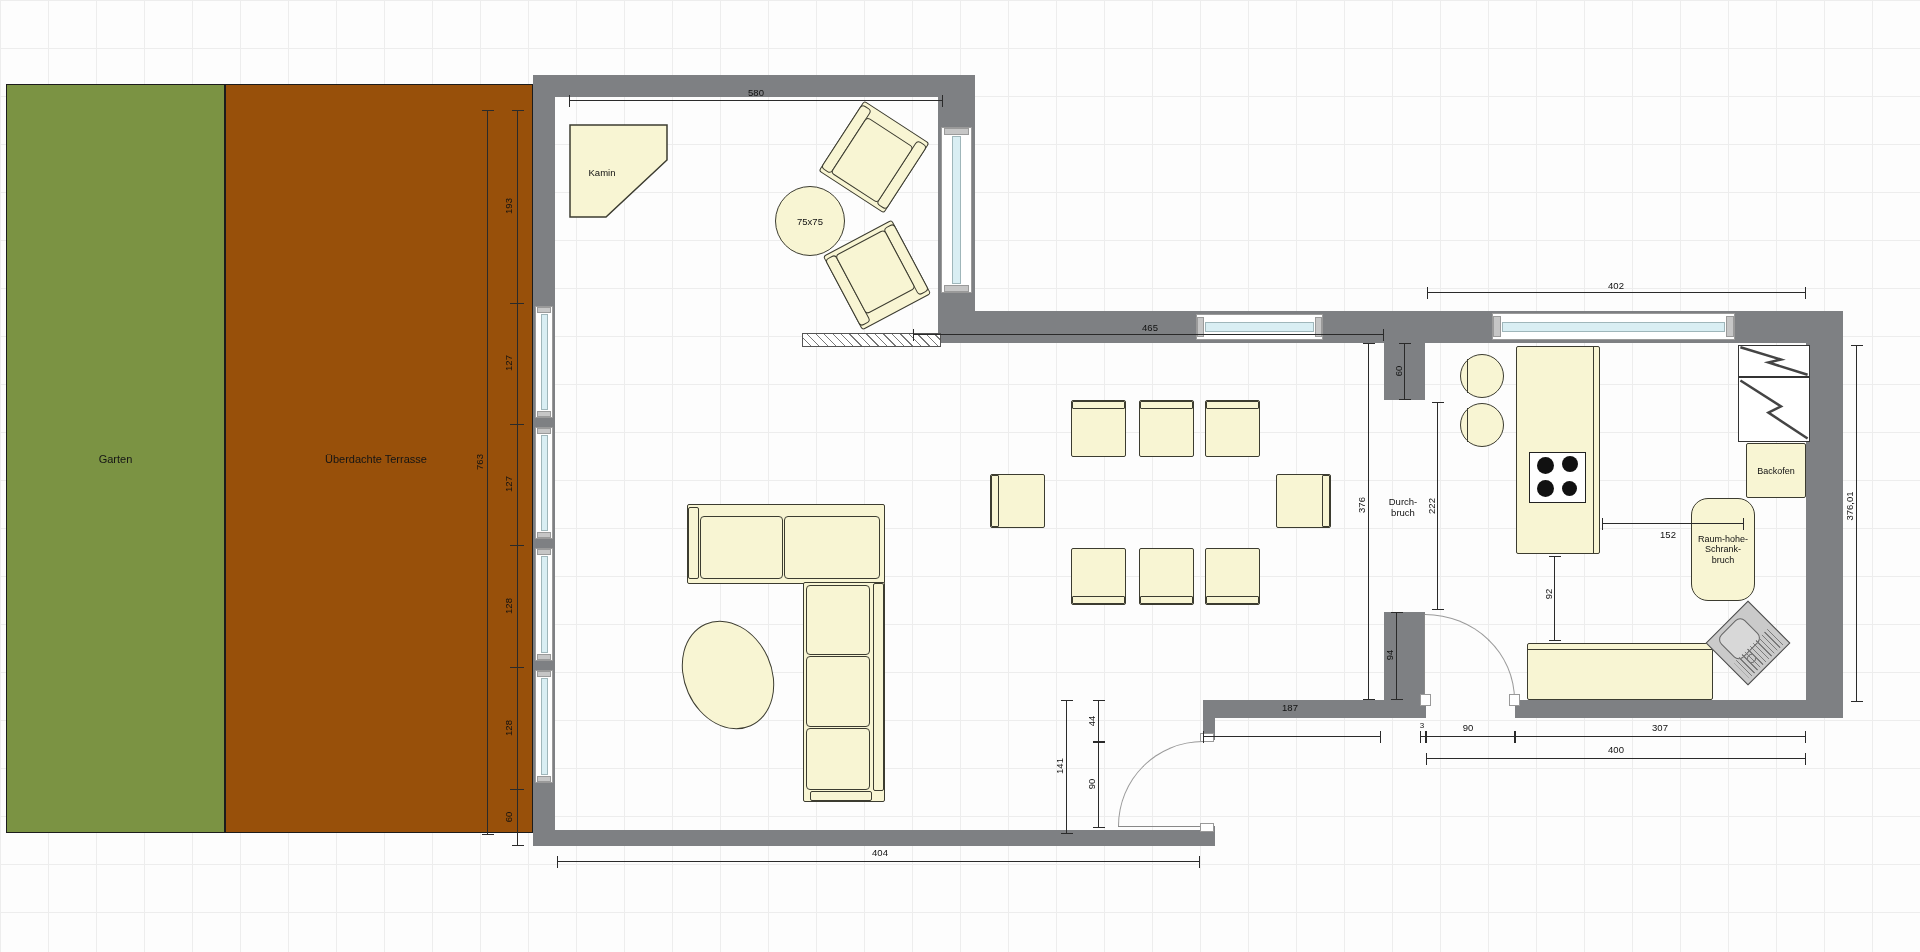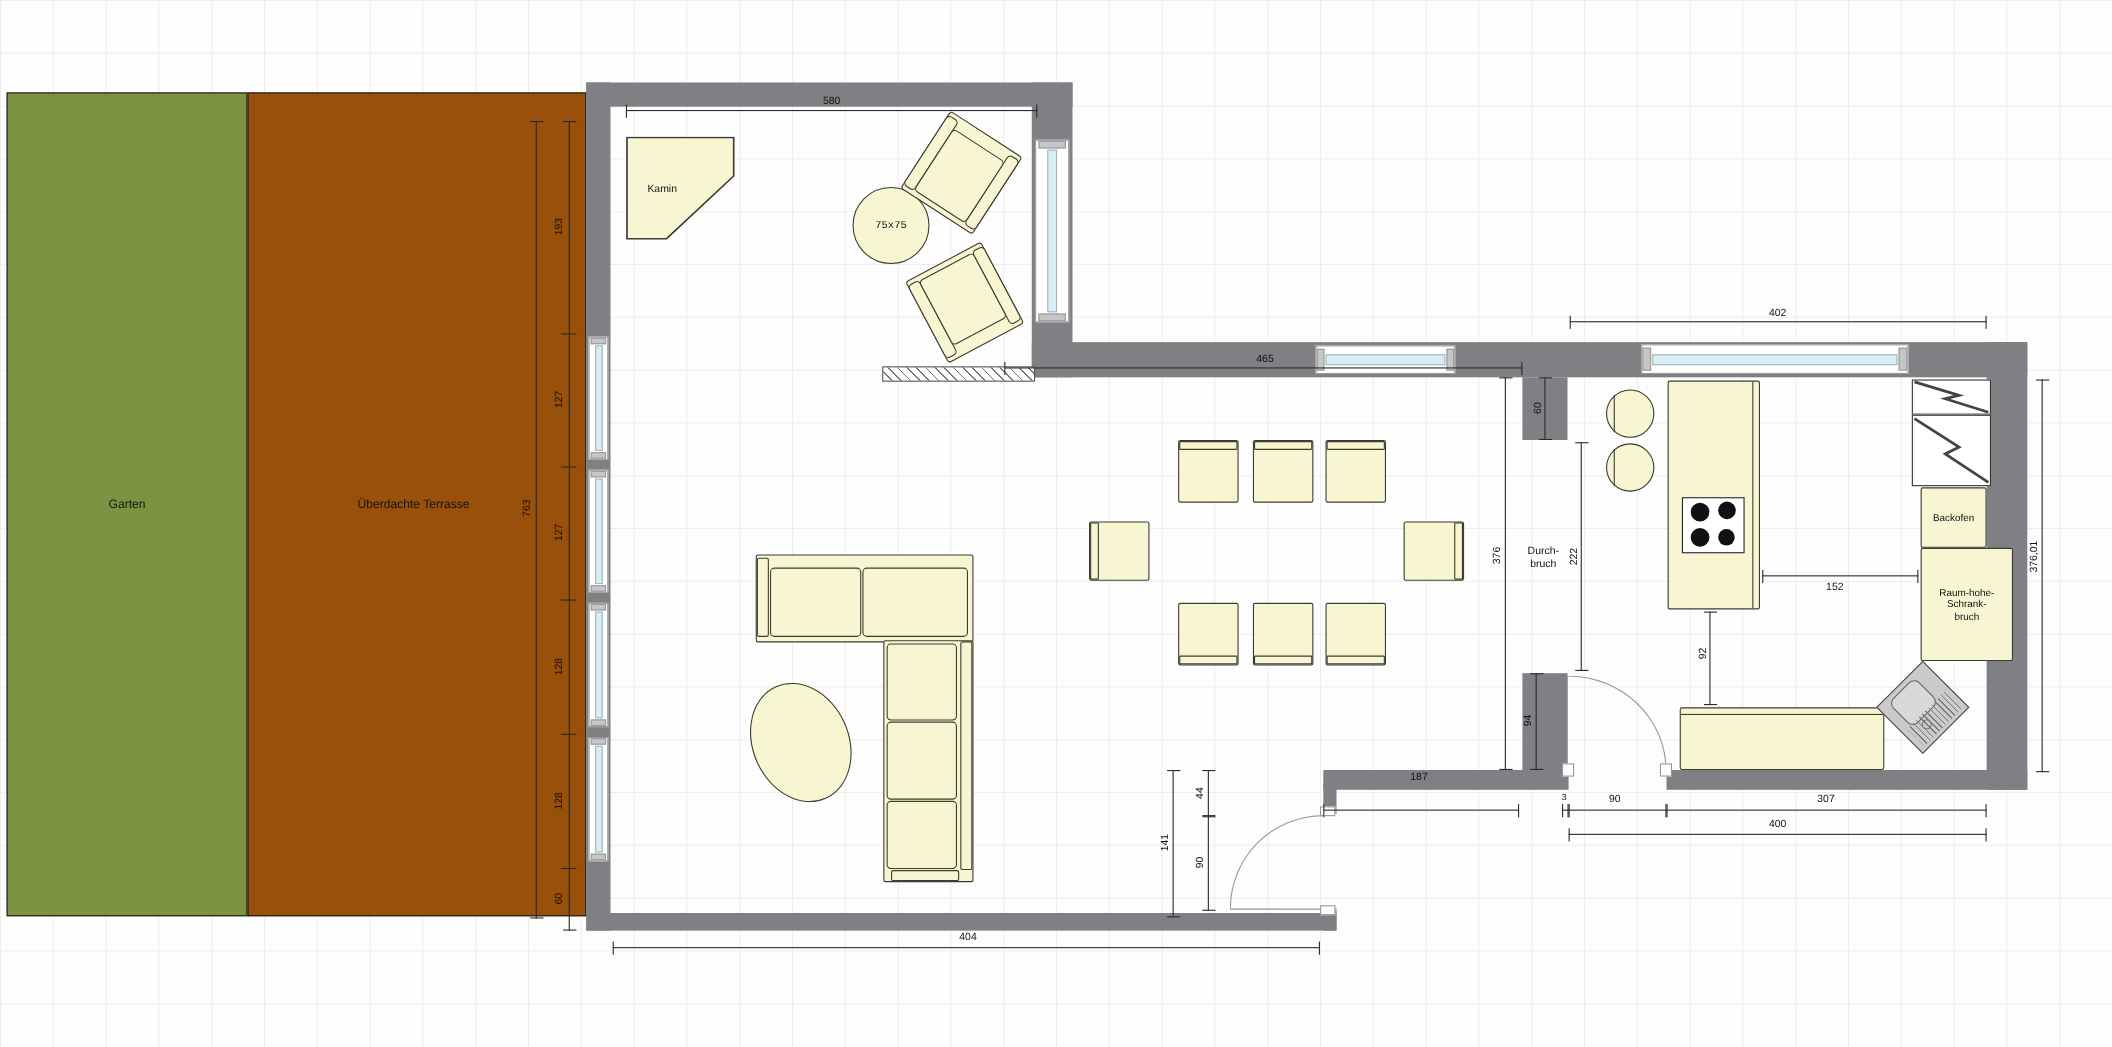--- a/index.html
+++ b/index.html
@@ -116,21 +116,21 @@
     <div class="hinge" style="left:1509px;top:694px;width:11px;height:12px;"></div>
   </div>
 
   <div class="abs" style="left:569px;top:112px;width:100px;height:95px;margin-top:12px;">
     <svg width="100" height="95">
       <polygon points="1,1 98,1 98,36 37,93 1,93" fill="#f8f5d3" stroke="#3c3c30" stroke-width="1.5"></polygon>
     </svg>
     <span class="furn-label" style="left:33%;top:50%;">Kamin</span>
   </div>
 
-  <div class="furn" style="left:775px;top:170px;width:70px;height:70px;border-radius:50%;font-family:Liberation Mono, monospace;">
+  <div class="furn" style="left:775px;top:186px;width:70px;height:70px;border-radius:50%;">
     <span class="furn-label">75x75</span>
   </div>
 
   <div class="furn" style="left:835px;top:115px;width:78px;height:84px;transform:rotate(33deg);background:transparent;border:none;">
     <div class="part" style="left:0;top:0;width:78px;height:84px;border-radius:3px;"></div>
     <div class="part" style="left:0;top:4px;width:12px;height:76px;"></div>
     <div class="part" style="right:0;top:4px;width:12px;height:76px;"></div>
     <div class="part" style="left:11px;top:12px;right:11px;bottom:5px;"></div>
   </div>
   <div class="furn" style="left:838px;top:233px;width:78px;height:84px;transform:rotate(152deg);background:transparent;border:none;">
@@ -207,21 +207,21 @@
   <div class="abs" style="left:1738px;top:377px;width:72px;height:65px;background:#fff;border:1.2px solid #333;">
     <svg width="100%" height="100%" viewBox="0 0 100 100" preserveAspectRatio="none">
       <polyline points="2,4 60,45 42,55 98,96" fill="none" stroke="#444" stroke-width="2.5" vector-effect="non-scaling-stroke"></polyline>
     </svg>
   </div>
 
   <div class="furn" style="left:1746px;top:443px;width:60px;height:55px;border-width:1.2px;">
     <span class="furn-label" style="font-size:9px;">Backofen</span>
   </div>
 
-  <div class="furn" style="left:1746px;top:498px;width:84px;height:103px;border-width:1.2px;">
+  <div class="furn" style="left:1691px;top:498px;width:64px;height:103px;border-width:1.2px;border-radius:17px;">
     <div class="furn-label" style="font-size:9px;line-height:10.5px;">
       <div>Raum-hohe-</div>
       <div>Schrank-</div>
       <div>bruch</div>
     </div>
   </div>
 
   <div class="furn" style="left:1527px;top:643px;width:186px;height:57px;border-width:1.2px;">
     <div style="position:absolute;left:0;right:0;top:5px;height:0;border-top:1px solid #3c3c30;"></div>
   </div>

